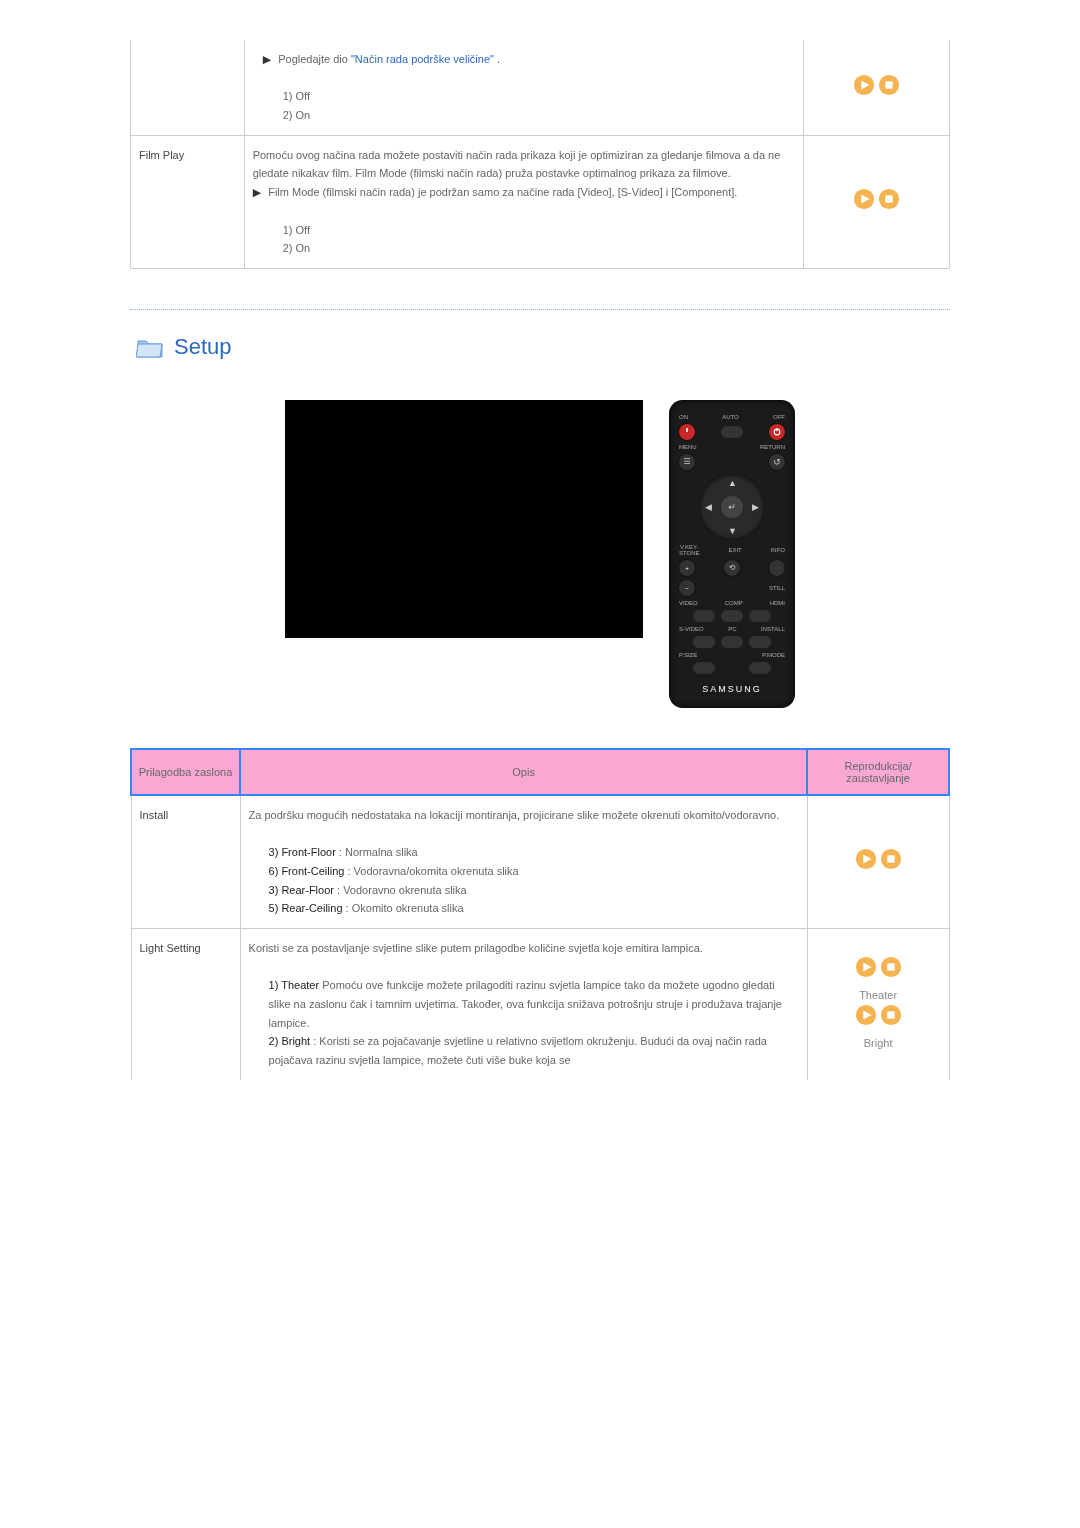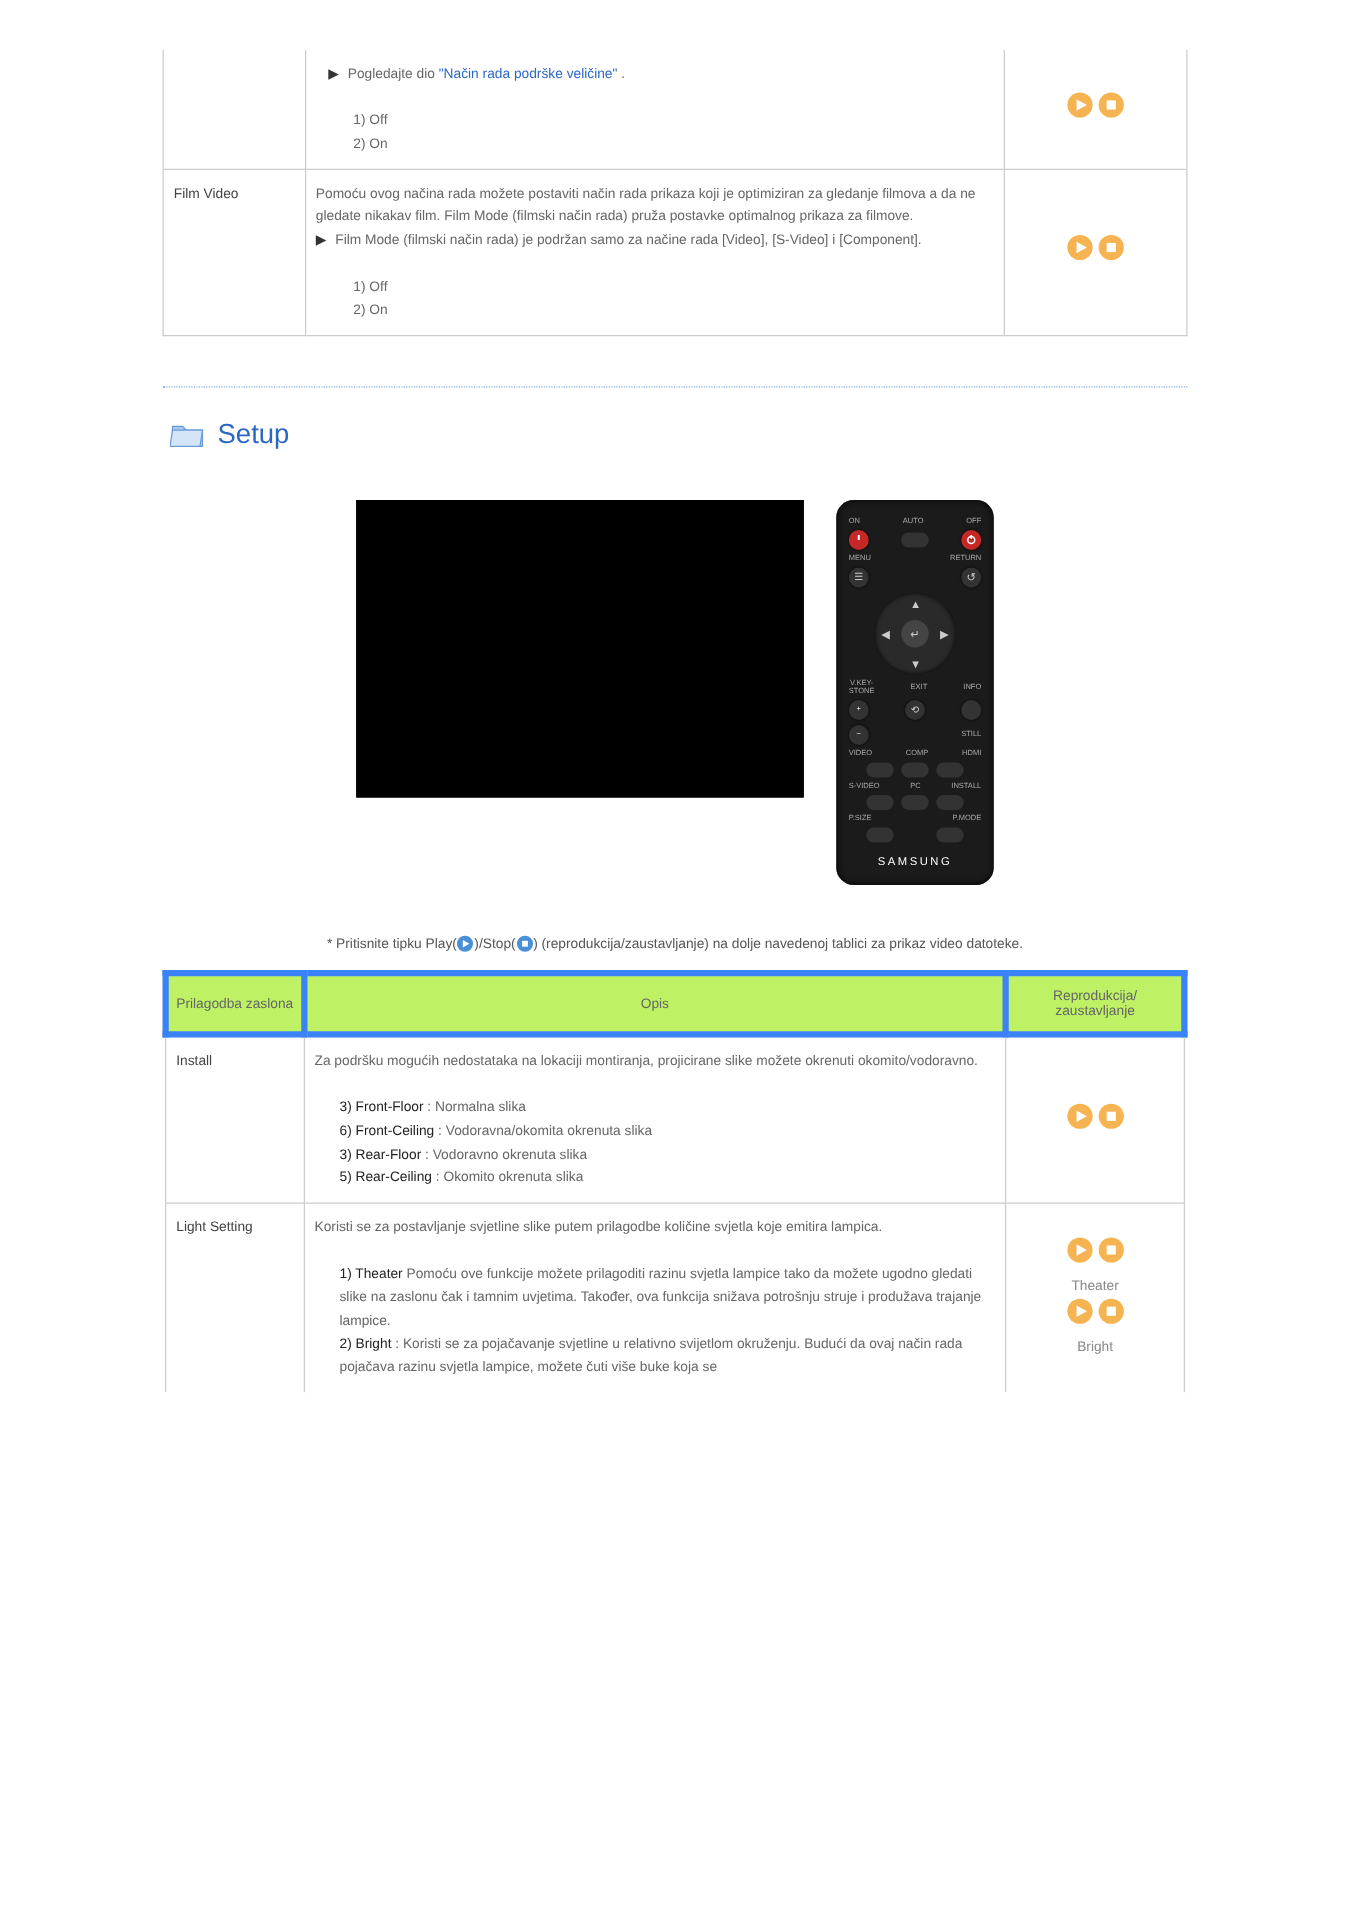--- a/index.html
+++ b/index.html
@@ -109,22 +109,22 @@
   .dpad .arrow { position:absolute; color:#ccc; font-size:9px; }
   .brand { letter-spacing:2px; font-size:9px; color:#fff; margin-top:10px; }
   .instruction {
     text-align: center;
     font-size: 11px;
     color: #555;
     margin-bottom: 14px;
   }
   .instruction svg { vertical-align:-4px; }
   th.header-cell {
-    border:5px solid #3b82f6;
-    background:#bef264;
+    border:2px solid #3b82f6;
+    background:#f9a8d4;
     font-weight:normal;
     font-size:11px;
     color:#666;
     padding:10px 4px;
   }
   .b { color:#222; }
 </style>
 </head>
 <body>
 
@@ -152,21 +152,21 @@
                 <polygon points="9,7 18,12 9,17" fill="#fff"></polygon>
               </svg>
           <svg class="icon-btn" viewBox="0 0 24 24">
                 <circle cx="12" cy="12" r="11" fill="#f5b451"></circle>
                 <rect x="8" y="8" width="8" height="8" fill="#fff"></rect>
               </svg>
         </span>
       </td>
     </tr>
     <tr>
-      <td class="col-adjust">Film Video</td>
+      <td class="col-adjust">Film Play</td>
       <td class="col-desc">
         <span>Pomoću ovog načina rada možete postaviti način rada prikaza koji je optimiziran za gledanje filmova a da ne gledate nikakav film. Film Mode (filmski način rada) pruža postavke optimalnog prikaza za filmove.</span><br>
         <span class="arrow-bullet">▶</span>
         <span>Film Mode (filmski način rada) je podržan samo za načine rada [Video], [S-Video] i [Component].</span>
         <br><br>
         <span class="sub-indent2">1) Off</span>
         <span class="sub-indent2">2) On</span>
       </td>
       <td class="col-play">
         <span class="play-pair">
@@ -280,29 +280,20 @@
         </div>
       <div class="row center">
           <span class="r-pill"></span>
           <span style="width:22px"></span>
           <span class="r-pill"></span>
         </div>
       <div class="brand">SAMSUNG</div>
     </div>
   </div>
 
-  <div class="instruction">
-    <span>* Pritisnite tipku Play(</span><svg width="14" height="14" viewBox="0 0 24 24">
-        <circle cx="12" cy="12" r="11" fill="#4a90d9"></circle>
-        <polygon points="9,7 18,12 9,17" fill="#fff"></polygon>
-      </svg><span>)/Stop(</span><svg width="14" height="14" viewBox="0 0 24 24">
-        <circle cx="12" cy="12" r="11" fill="#4a90d9"></circle>
-        <rect x="8" y="8" width="8" height="8" fill="#fff"></rect>
-      </svg><span>) (reprodukcija/zaustavljanje) na dolje navedenoj tablici za prikaz video datoteke.</span>
-  </div>
 
   <table class="menu-table">
     <tbody>
         <tr>
       <th class="header-cell" style="width:90px;">Prilagodba zaslona</th>
       <th class="header-cell" style="width:510px;">Opis</th>
       <th class="header-cell" style="width:120px;white-space:pre-line;">Reprodukcija/
 zaustavljanje</th>
     </tr>
     <tr>

